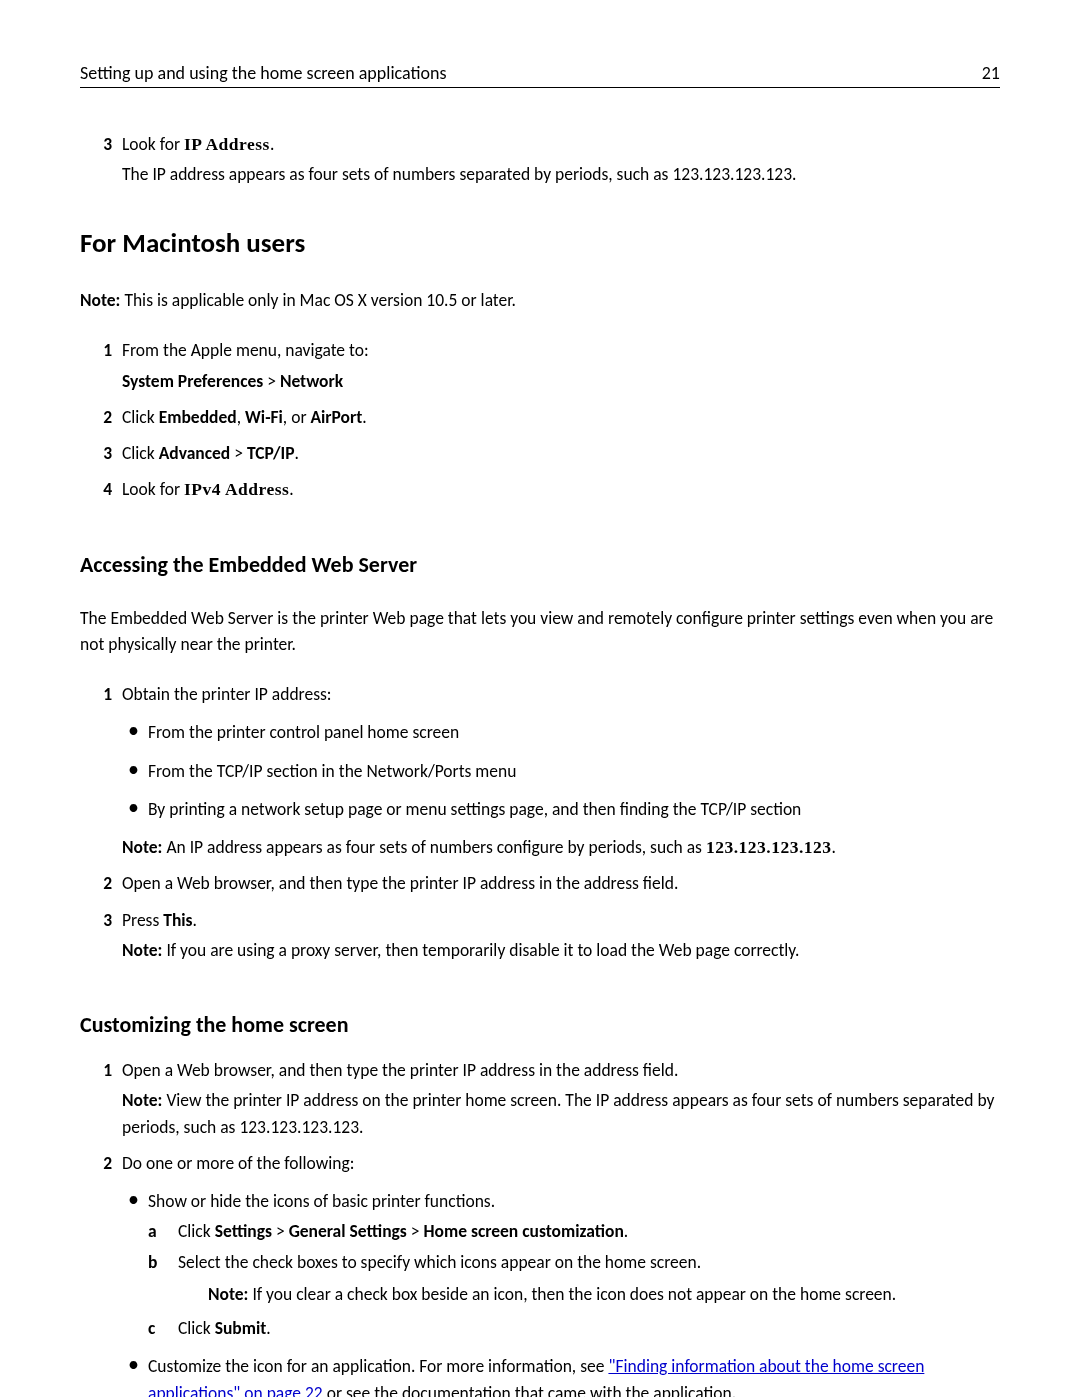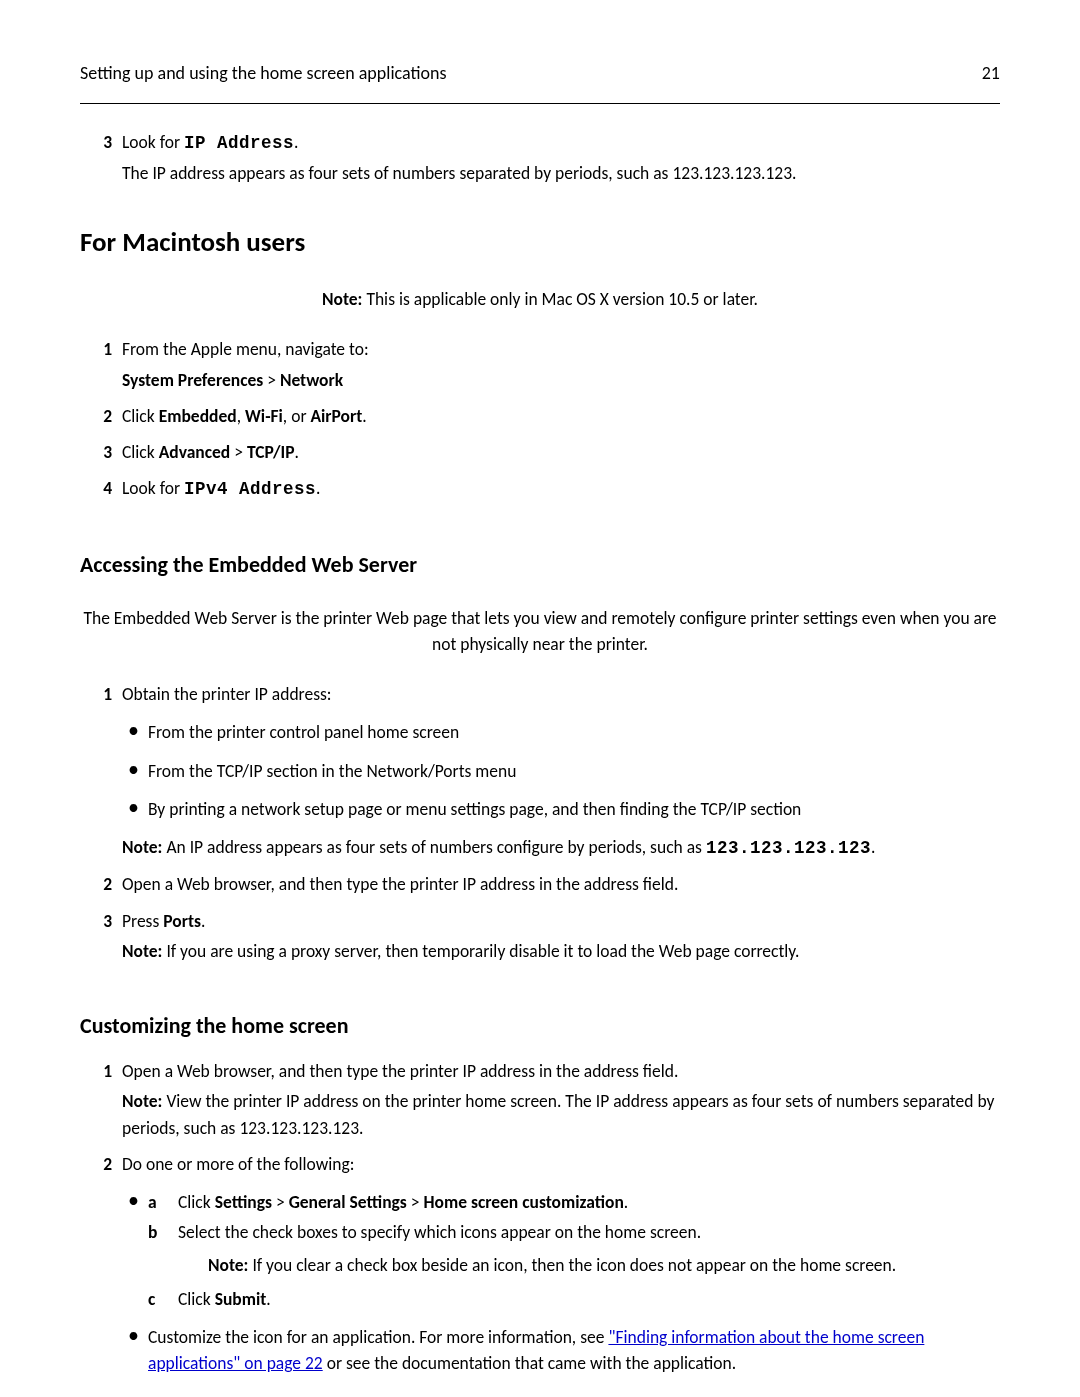--- a/index.html
+++ b/index.html
@@ -10,22 +10,22 @@
     color: #000;
     line-height: 1.5;
     background: #fff;
     width: 1080px;
     box-sizing: border-box;
   }
   .header-row {
     display: flex;
     justify-content: space-between;
     border-bottom: 1px solid #000;
-    padding-bottom: 16px;
-    margin-bottom: 25px;
+    padding-bottom: 0;
+    margin-bottom: 43px;
     font-size: 18px;
   }
   .header-left { }
   .header-right { }
   .num-item {
     display: flex;
     margin: 10px 0 4px 8px;
   }
   .num-item .num {
     min-width: 24px;
@@ -36,29 +36,29 @@
   .num-item .body { flex: 1; }
   .indent-para {
     margin: 4px 0 4px 42px;
   }
   .subhead {
     font-weight: bold;
     font-size: 27px;
     margin: 35px 0 10px 0;
   }
   .note-label { font-weight: bold; }
-  .mono { font-family: Liberation Mono, monospace; font-weight: bold; letter-spacing: 0.5px; }
+  .mono { font-family: Liberation Serif, serif; font-weight: bold; letter-spacing: 0.5px; }
   .bold { font-weight: bold; }
   h1 {
     font-family: 'Segoe UI', Calibri, Arial, sans-serif;
     font-size: 22px;
     font-weight: bold;
     margin: 45px 0 16px 0;
   }
-  p.flow { margin: 24px 0; text-align: center; }
+  p.flow { margin: 24px 0; }
   ul.bullets {
     margin: 4px 0 4px 42px;
     padding-left: 26px;
     list-style: none;
   }
   ul.bullets > li {
     margin: 12px 0;
     position: relative;
     padding-left: 0;
   }
@@ -151,21 +151,21 @@
 </p>
 
 <div class="num-item">
   <div class="num">2</div>
   <div class="body">Open a Web browser, and then type the printer IP address in the address field.</div>
 </div>
 
 <div class="num-item">
   <div class="num">3</div>
   <div class="body">
-    <span>Press </span><span class="bold">Ports</span><span>.</span>
+    <span>Press </span><span class="bold">This</span><span>.</span>
   </div>
 </div>
 <p class="indent-para">
   <span class="note-label">Note:</span><span> If you are using a proxy server, then temporarily disable it to load the Web page correctly.</span>
 </p>
 
 <h1>Customizing the home screen</h1>
 
 <div class="num-item">
   <div class="num">1</div>
@@ -174,20 +174,21 @@
 <p class="indent-para">
   <span class="note-label">Note:</span><span> View the printer IP address on the printer home screen. The IP address appears as four sets of numbers separated by periods, such as 123.123.123.123.</span>
 </p>
 
 <div class="num-item">
   <div class="num">2</div>
   <div class="body">Do one or more of the following:</div>
 </div>
 <ul class="bullets">
   <li>
+    <span>Show or hide the icons of basic printer functions.</span>
     <div class="letter-item" style="margin-left:0;">
       <div class="letter">a</div>
       <div class="body">
         <span>Click </span><span class="bold">Settings</span><span> &gt; </span><span class="bold">General Settings</span><span> &gt; </span><span class="bold">Home screen customization</span><span>.</span>
       </div>
     </div>
     <div class="letter-item" style="margin-left:0;">
       <div class="letter">b</div>
       <div class="body">
         <span>Select the check boxes to specify which icons appear on the home screen.</span>

